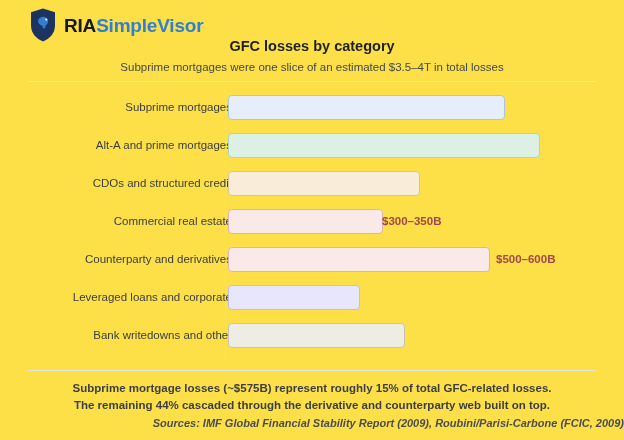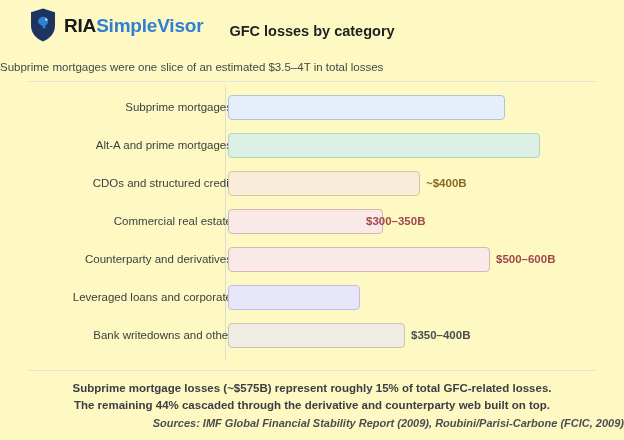--- a/index.html
+++ b/index.html
@@ -12,21 +12,21 @@
     background: #f7f7f5;
     font-family: "Liberation Sans", sans-serif;
     color: #2f3134;
     overflow: hidden;
     position: relative;
   }
   .page {
     position: relative;
     width: 624px;
     height: 440px;
-    background: #fef9c3;
+    background: #fde047;
   }
 
   
   .brand {
     position: absolute;
     left: 30px;
     top: 8px;
     display: flex;
     align-items: center;
     gap: 8px;
@@ -44,33 +44,33 @@
     white-space: nowrap;
     line-height: 1;
   }
   .brand-ria { color: #17181a; }
   .brand-sv { color: #2f7fd4; }
 
   
   .title {
     position: absolute;
     left: 0;
-    top: 23px;
+    top: 38px;
     width: 624px;
     text-align: center;
     font-size: 14.5px;
     font-weight: bold;
     color: #1e2022;
   }
   .subtitle {
     position: absolute;
     left: 0;
     top: 61px;
     width: 624px;
-    text-align: left;
+    text-align: center;
     font-size: 11.5px;
     color: #44474b;
   }
 
   .divider {
     position: absolute;
     left: 28px;
     width: 568px;
     height: 1px;
     background: #e4e4e0;
@@ -181,40 +181,38 @@
           <div class="row-label">Subprime mortgages</div>
           <div class="bar" style="width: 277px; background: rgb(231, 238, 251); border-color: rgb(169, 197, 226);"></div>
         </div>
         <div class="row" style="top: 38px;">
           <div class="row-label">Alt-A and prime mortgages</div>
           <div class="bar" style="width: 312px; background: rgb(221, 240, 230); border-color: rgb(169, 214, 189);"></div>
         </div>
         <div class="row" style="top: 76px;">
           <div class="row-label">CDOs and structured credit</div>
           <div class="bar" style="width: 192px; background: rgb(249, 236, 216); border-color: rgb(216, 196, 156);"></div>
-          <div class="bar-value" style="left: 426px; color: rgb(138, 106, 37);">~$400B</div>
         </div>
         <div class="row" style="top: 114px;">
           <div class="row-label">Commercial real estate</div>
           <div class="bar" style="width: 155px; background: rgb(250, 233, 233); border-color: rgb(221, 180, 180);"></div>
-          <div class="bar-value" style="left: 366px; color: rgb(162, 72, 74);">$300–350B</div>
+          <div class="bar-value" style="left: 382px; color: rgb(162, 72, 74);">$300–350B</div>
         </div>
         <div class="row" style="top: 152px;">
           <div class="row-label">Counterparty and derivatives</div>
           <div class="bar" style="width: 262px; background: rgb(250, 233, 233); border-color: rgb(221, 180, 180);"></div>
           <div class="bar-value" style="left: 496px; color: rgb(162, 72, 74);">$500–600B</div>
         </div>
         <div class="row" style="top: 190px;">
           <div class="row-label">Leveraged loans and corporate</div>
           <div class="bar" style="width: 132px; background: rgb(232, 230, 250); border-color: rgb(193, 189, 233);"></div>
         </div>
         <div class="row" style="top: 228px;">
           <div class="row-label">Bank writedowns and other</div>
           <div class="bar" style="width: 177px; background: rgb(239, 236, 228); border-color: rgb(200, 195, 182);"></div>
-          <div class="bar-value" style="left: 411px; color: rgb(74, 77, 81);">$350–400B</div>
         </div>
       </div>
   </div>
 
   <div class="divider bottom"></div>
 
   <div class="footer">
     <div class="foot-line">Subprime mortgage losses (~$575B) represent roughly 15% of total GFC-related losses.</div>
     <div class="foot-line">The remaining 44% cascaded through the derivative and counterparty web built on top.</div>
     <div class="foot-src">Sources: IMF Global Financial Stability Report (2009), Roubini/Parisi-Carbone (FCIC, 2009)</div>

